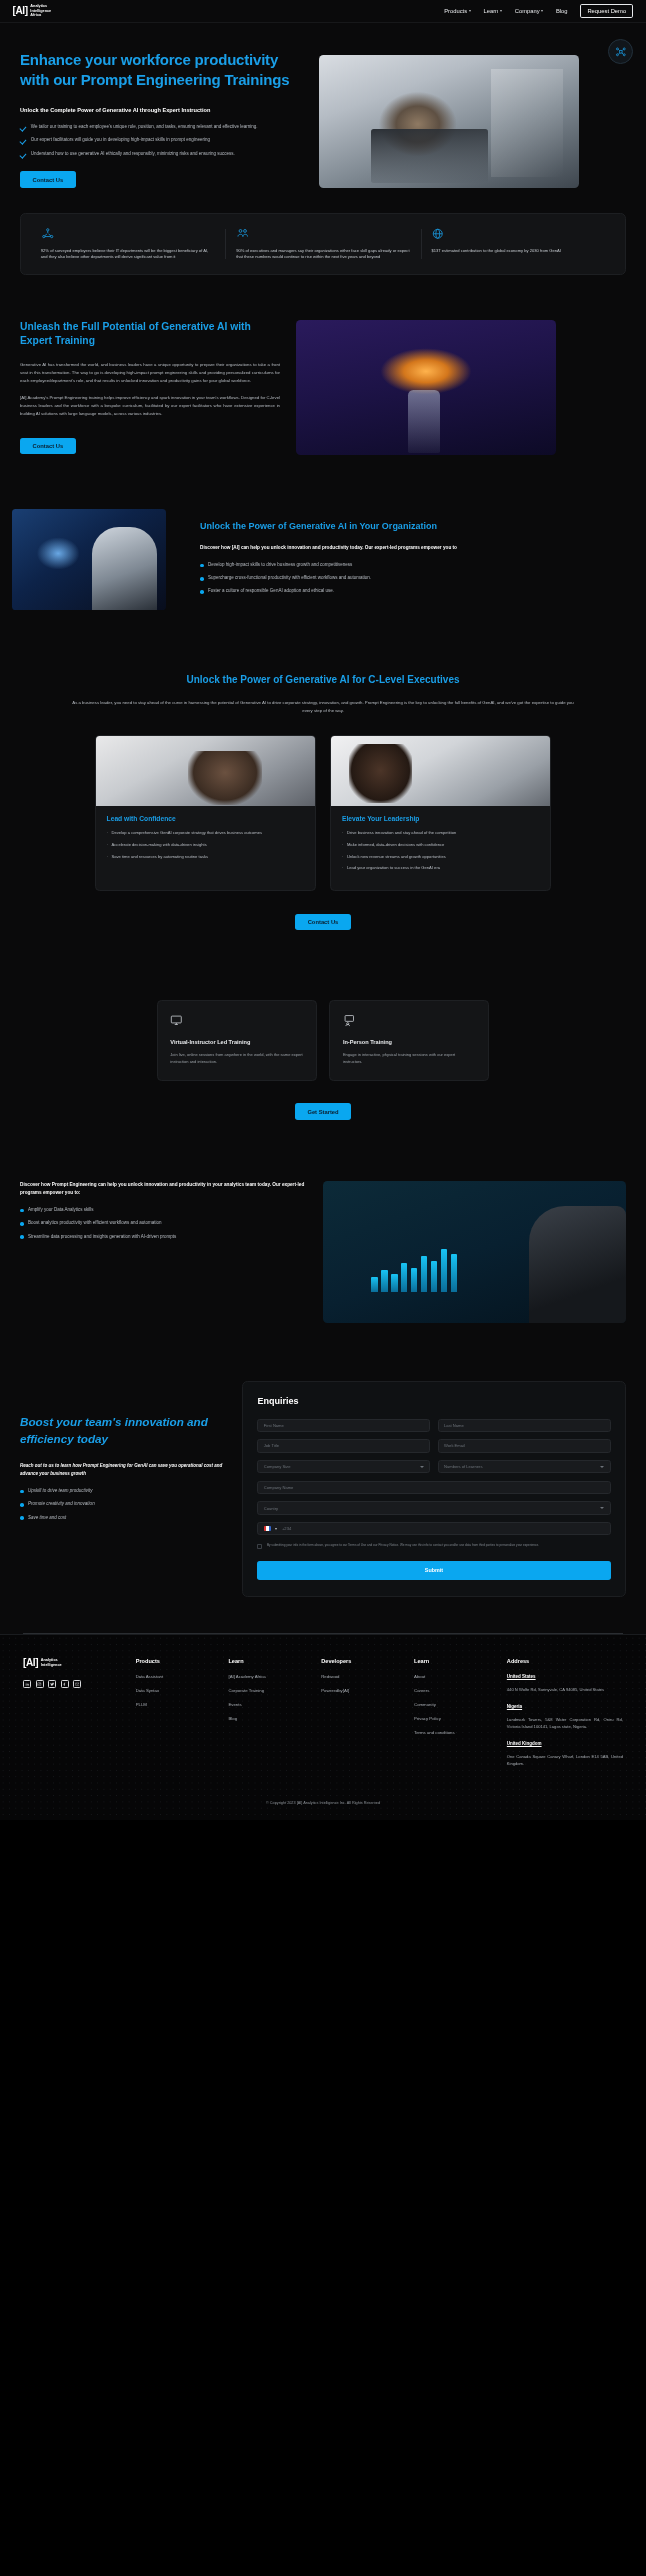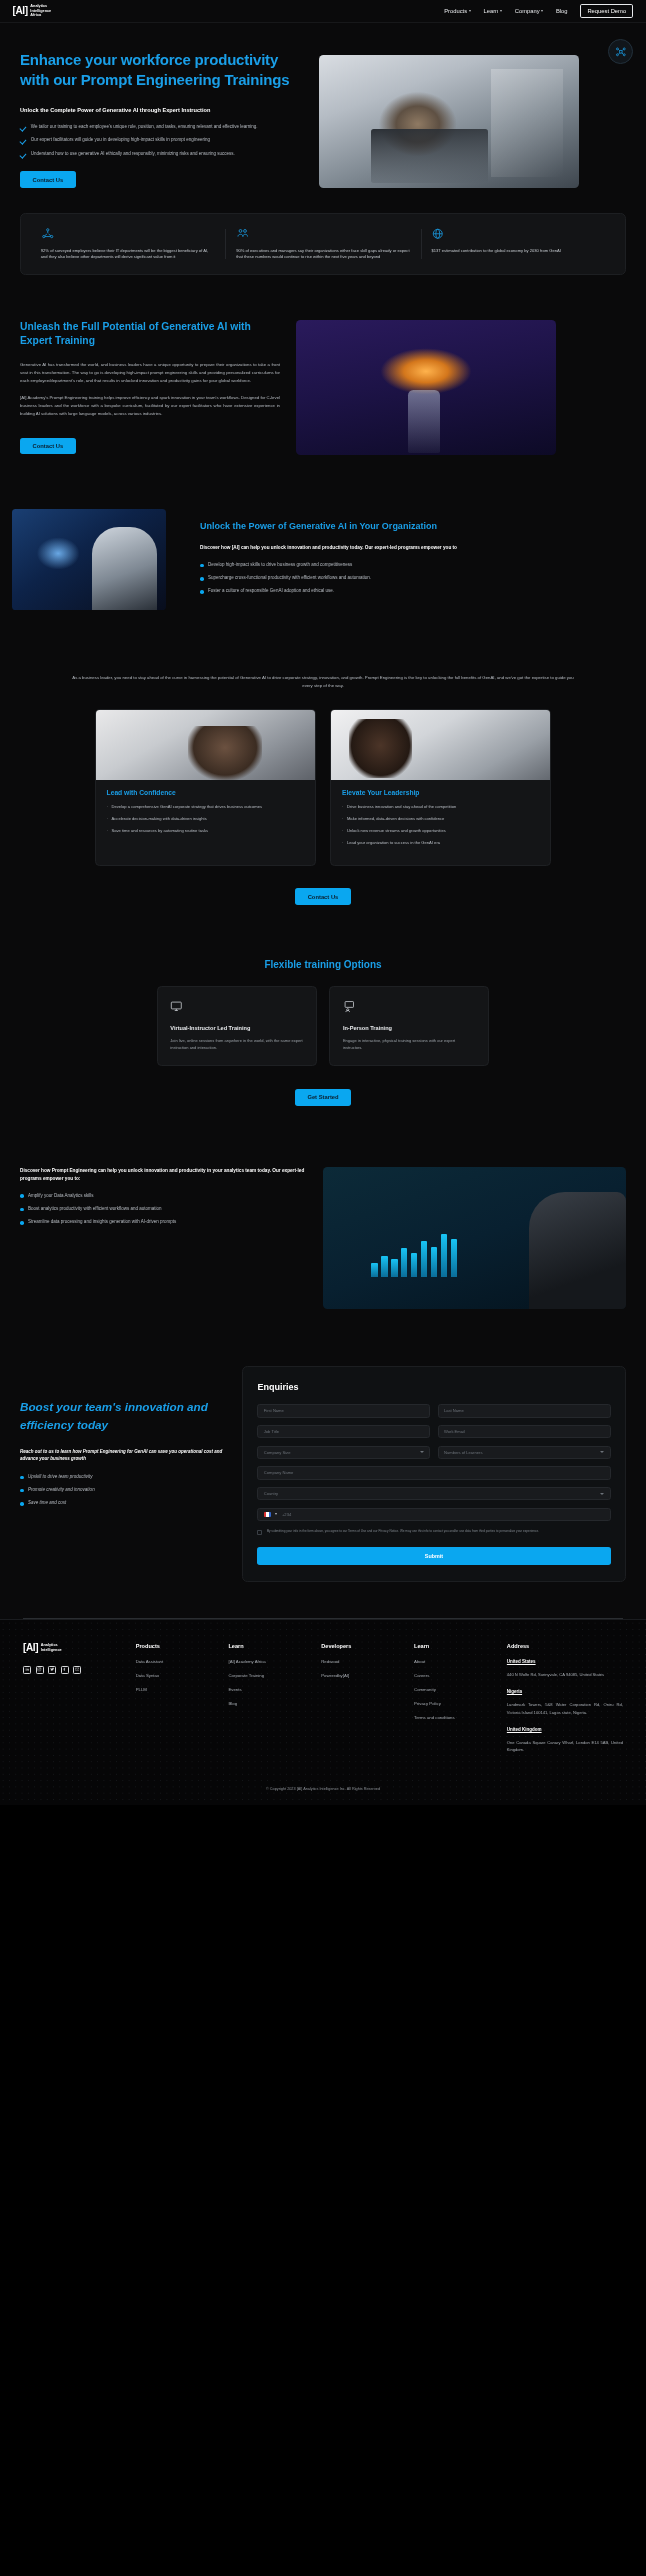--- a/index.html
+++ b/index.html
@@ -392,20 +392,21 @@
         </div>
         <div class="li">
           <i class="dot"></i>
           <span class="li-text">Foster a culture of responsible GenAI adoption and ethical use.</span>
         </div>
       </div>
     </div>
   </div>
 
   <div class="sec-clevel">
+    <div class="h2-center">Unlock the Power of Generative AI for C-Level Executives</div>
     <div class="center-para">As a business leader, you need to stay ahead of the curve in harnessing the potential of Generative AI to drive corporate strategy, innovation, and growth. Prompt Engineering is the key to unlocking the full benefits of GenAI, and we've got the expertise to guide you every step of the way.</div>
     <div class="cards">
       <div class="card">
         <div class="card-img card-img-a"></div>
         <div class="card-body">
           <div class="card-title">Lead with Confidence</div>
           <div class="bullet-dash">
             <span class="bd">·</span>
             <span class="bt">Develop a comprehensive GenAI corporate strategy that drives business outcomes</span>
           </div>
@@ -441,21 +442,20 @@
           </div>
         </div>
       </div>
     </div>
     <div class="clevel-btn-row">
       <button class="btn-primary">Contact Us</button>
     </div>
   </div>
 
   <div class="sec-flex">
-    <div class="h2-center" style="margin-bottom:3.6px">Flexible training Options</div>
     <div class="opt-cards">
       <div class="opt-card">
         <div class="opt-icon">
           <svg width="12.6" height="12.6" viewBox="0 0 24 24" fill="none" stroke="#cfd3d8" stroke-width="1.5">
             <rect x="2.5" y="4" width="19" height="13" rx="1.5"></rect>
               <path d="M9 20h6M12 17v3"></path>
           </svg>
         </div>
         <div class="opt-title">Virtual-Instructor Led Training</div>
         <div class="opt-text">Join live, online sessions from anywhere in the world, with the same expert instruction and interaction.</div>

